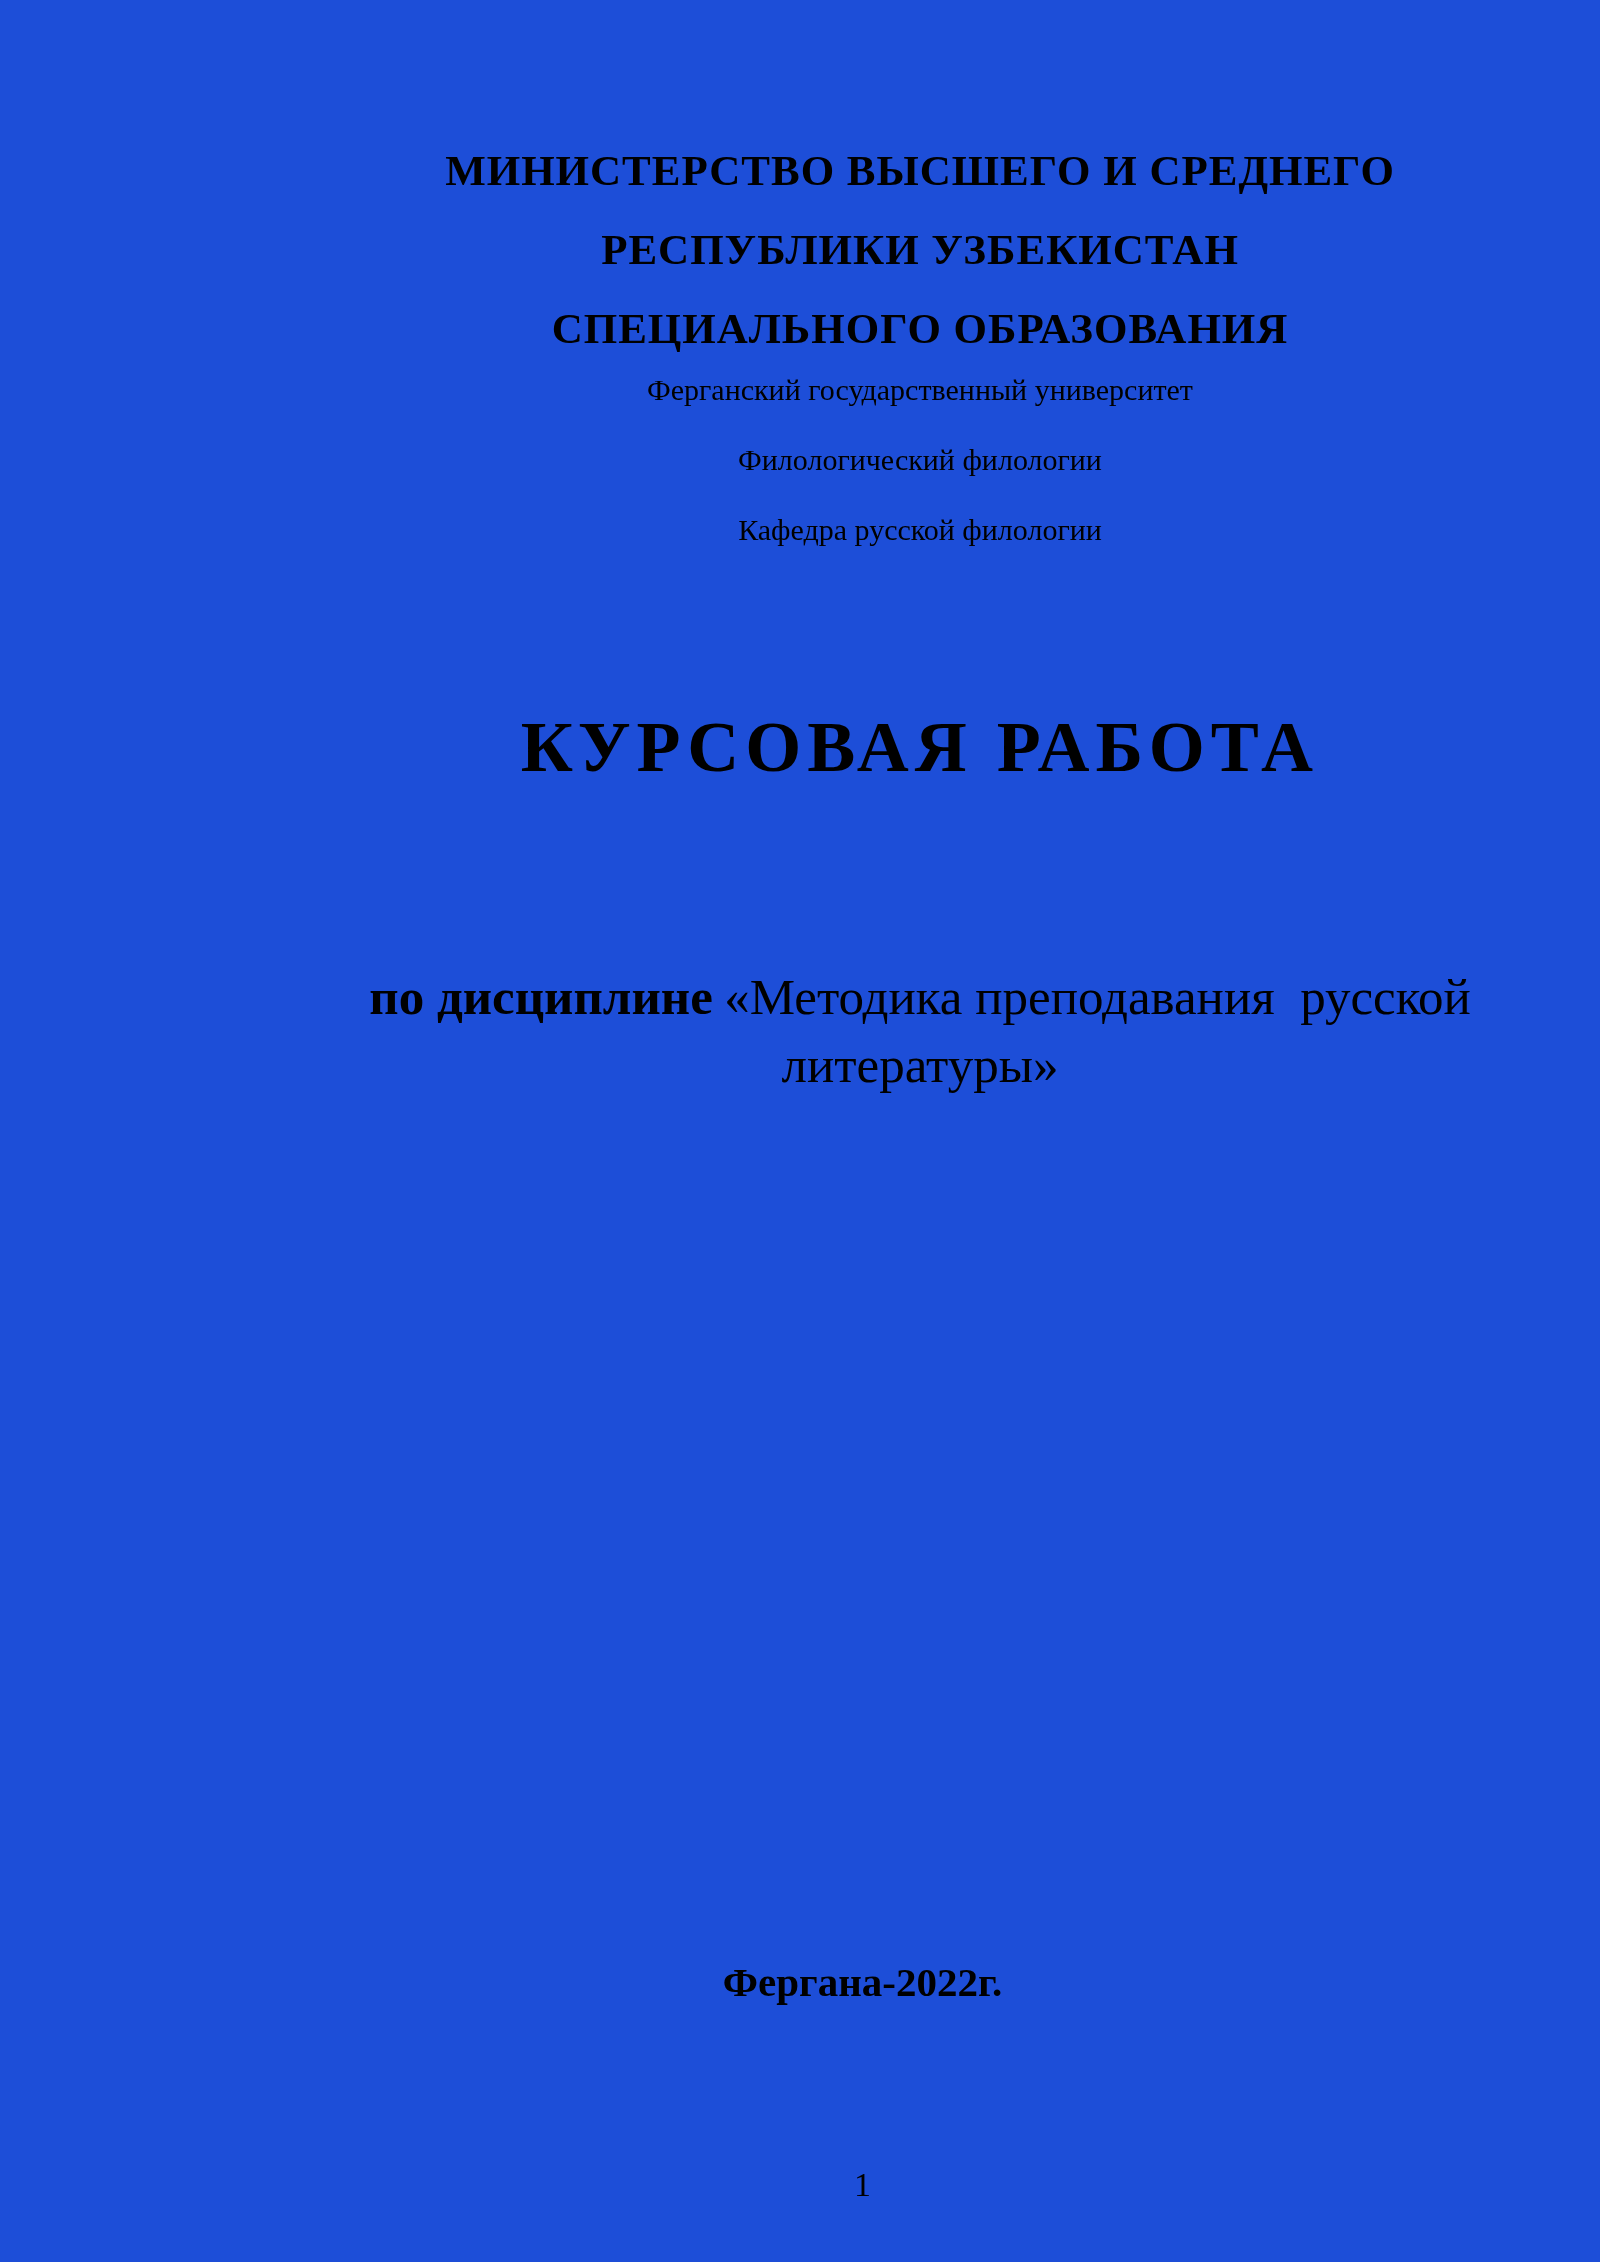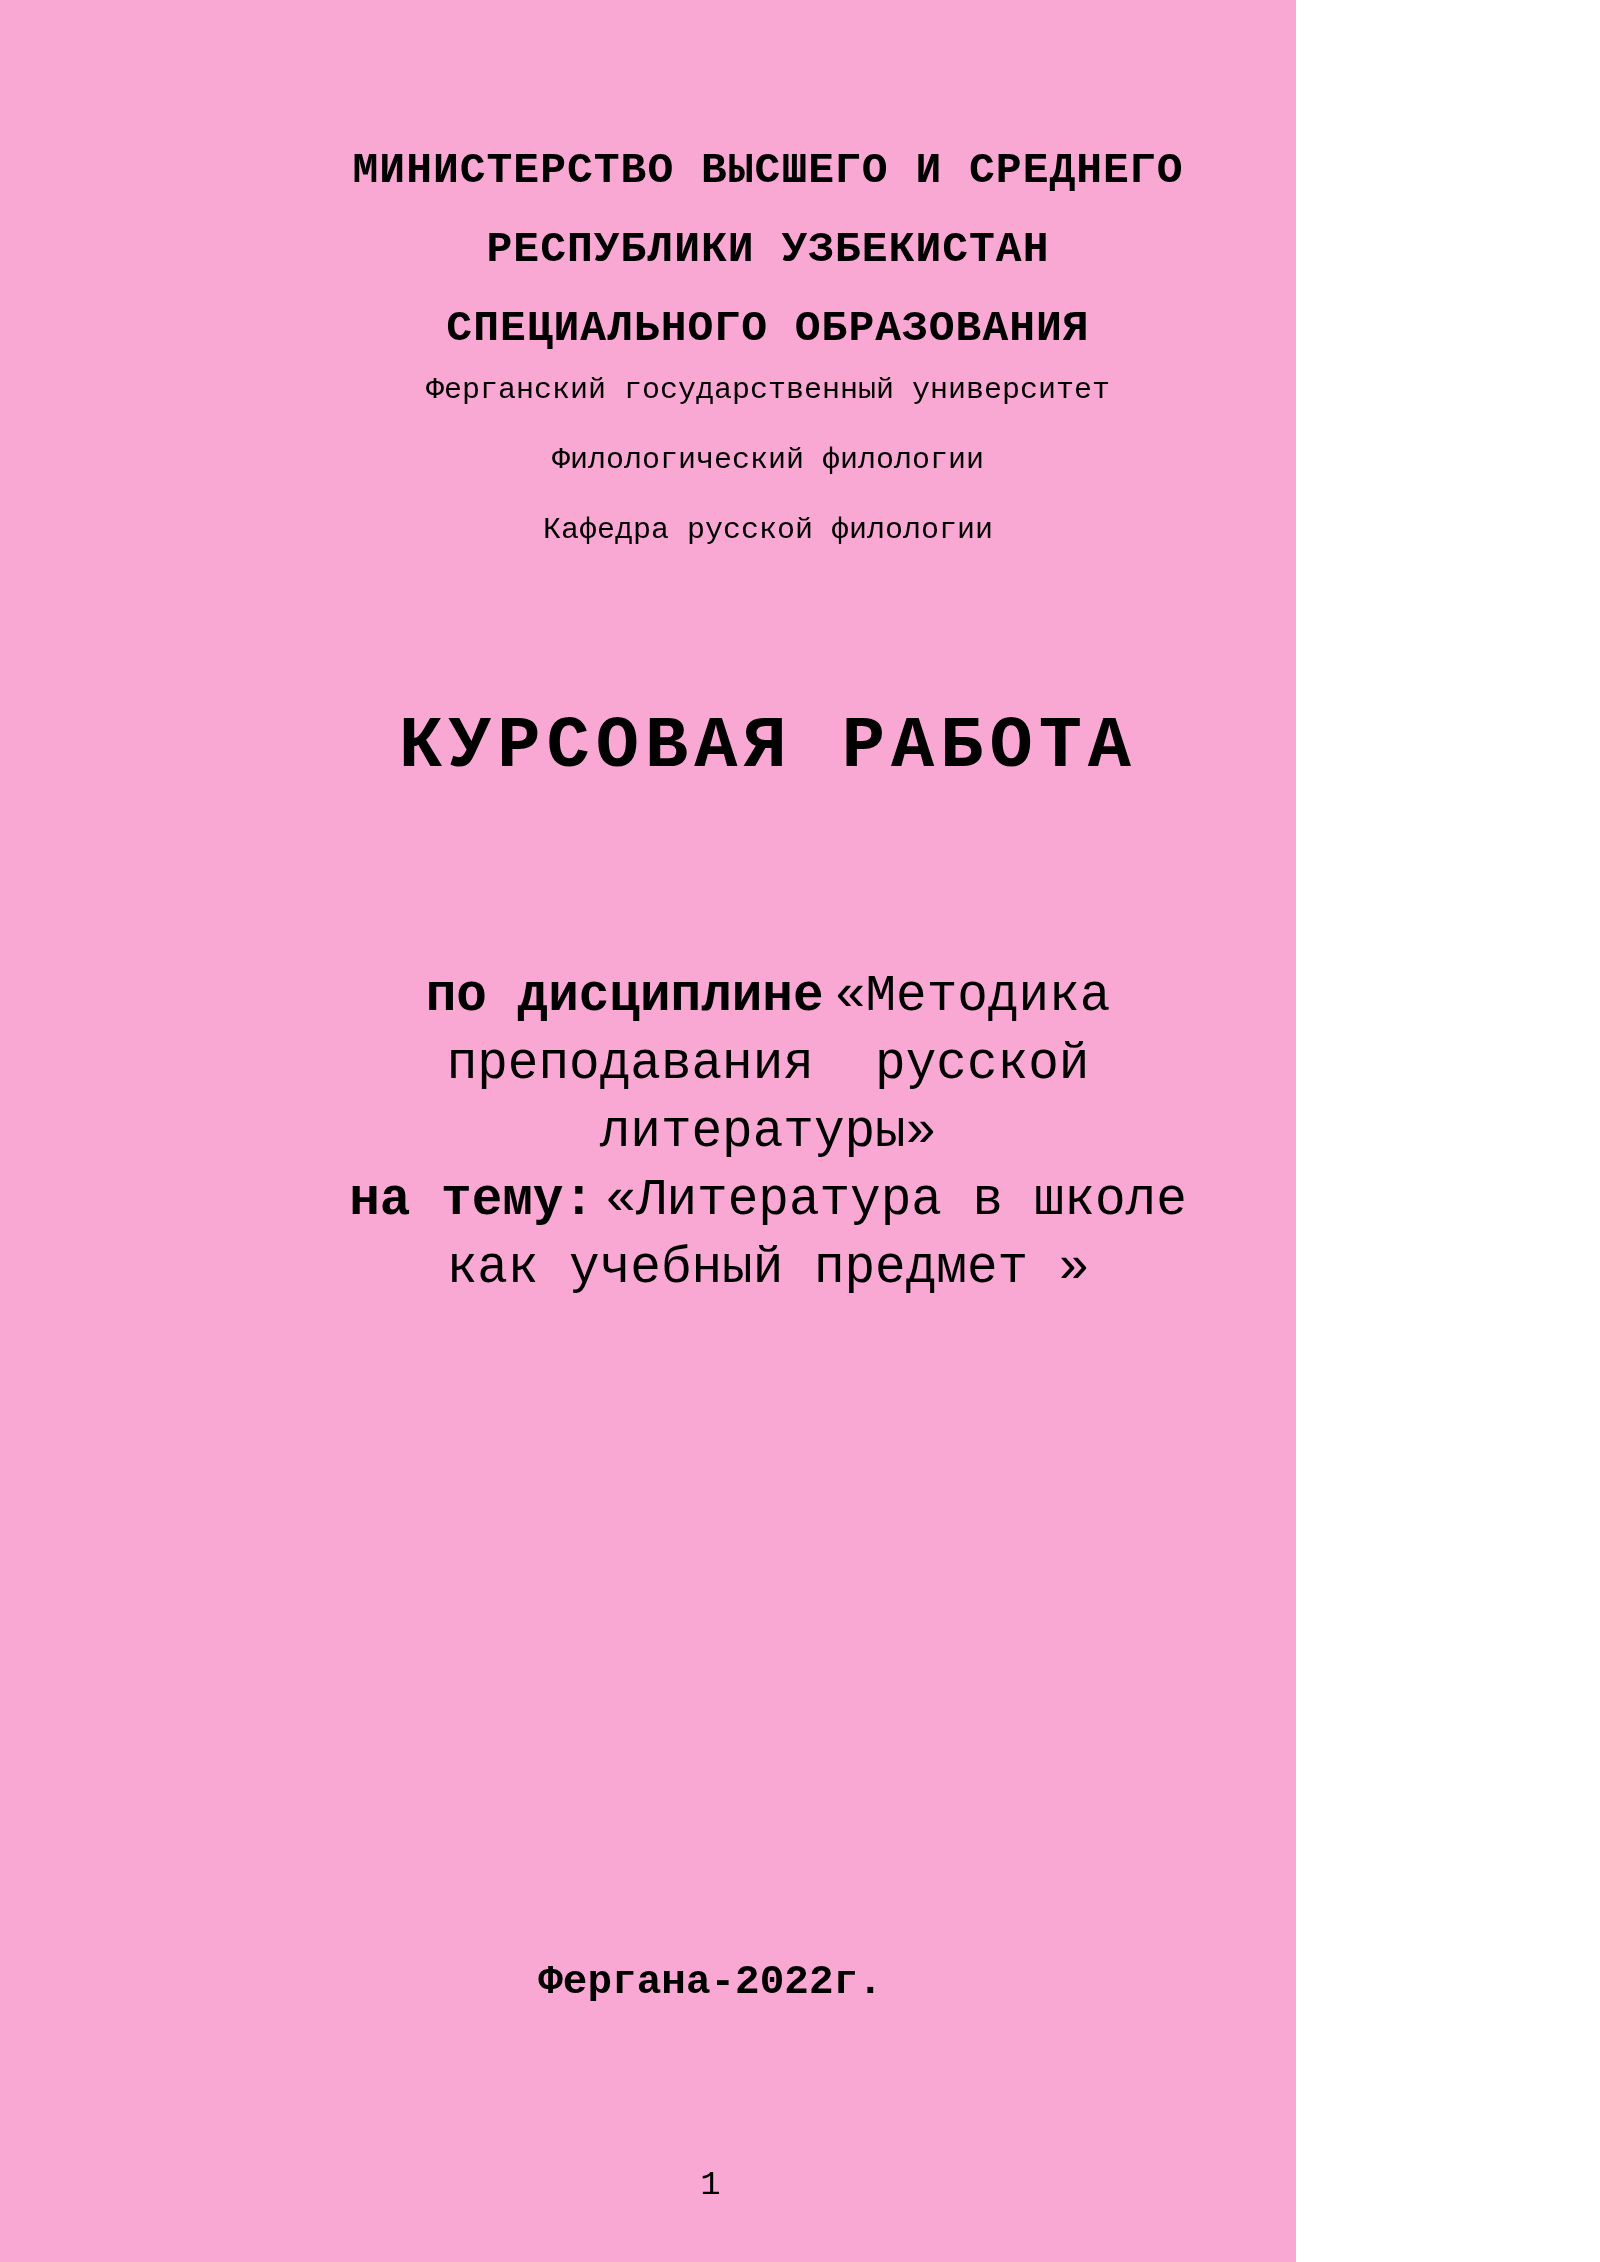--- a/index.html
+++ b/index.html
@@ -2,25 +2,25 @@
 <html><head>
 <meta charset="utf-8">
 <style>
   html, body {
     margin: 0;
     padding: 0;
     background: #ffffff;
   }
   .page {
     position: relative;
-    width: 1296px;
+    width: 1600px;
     height: 2262px;
-    background: #f9a8d4;
+    background: #1d4ed8;
     color: #000000;
-    font-family: Liberation Mono, monospace;
+    font-family: Liberation Serif, serif;
     overflow: hidden;
   }
   
   .main-col {
     position: absolute;
     left: 330px;
     right: 90px;
     text-align: center;
   }
   .ministry-block {
@@ -97,21 +97,20 @@
   <div class="main-col university-block">
     <div>Ферганский государственный университет</div>
     <div>Филологический филологии</div>
     <div>Кафедра русской филологии</div>
   </div>
 
   <div class="main-col title-block">КУРСОВАЯ РАБОТА</div>
 
   <div class="main-col discipline-block">
     <div><span class="lead">по дисциплине</span><span class="val">«Методика преподавания  русской литературы»</span></div>
-    <div><span class="lead">на тему:</span><span class="val">«Литература в школе как учебный предмет »</span></div>
   </div>
 
 
   <div class="footer-col city-line">Фергана-2022г.</div>
 
   <div class="footer-col page-number">1</div>
 
 </div>
 
 </body></html>

